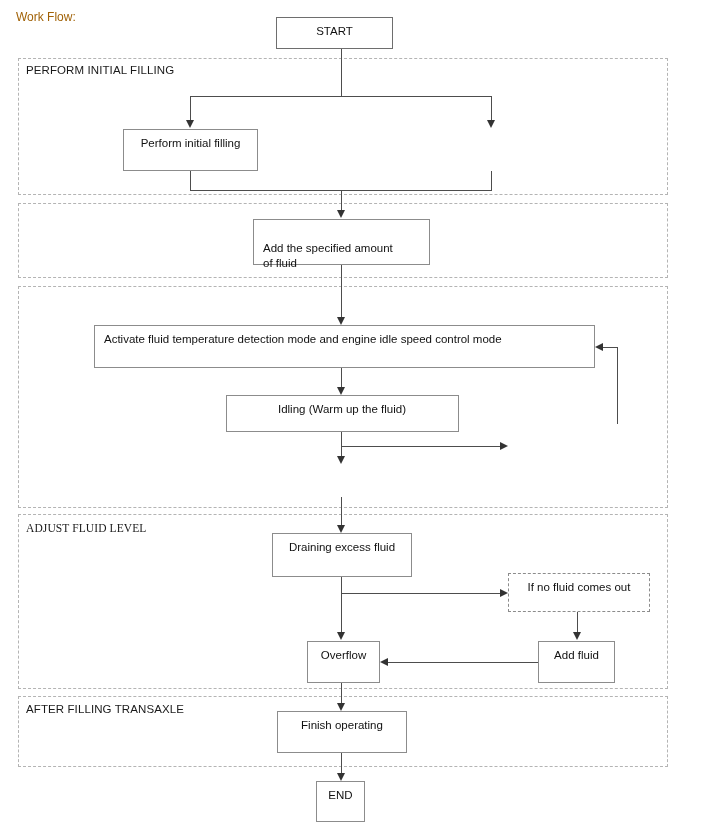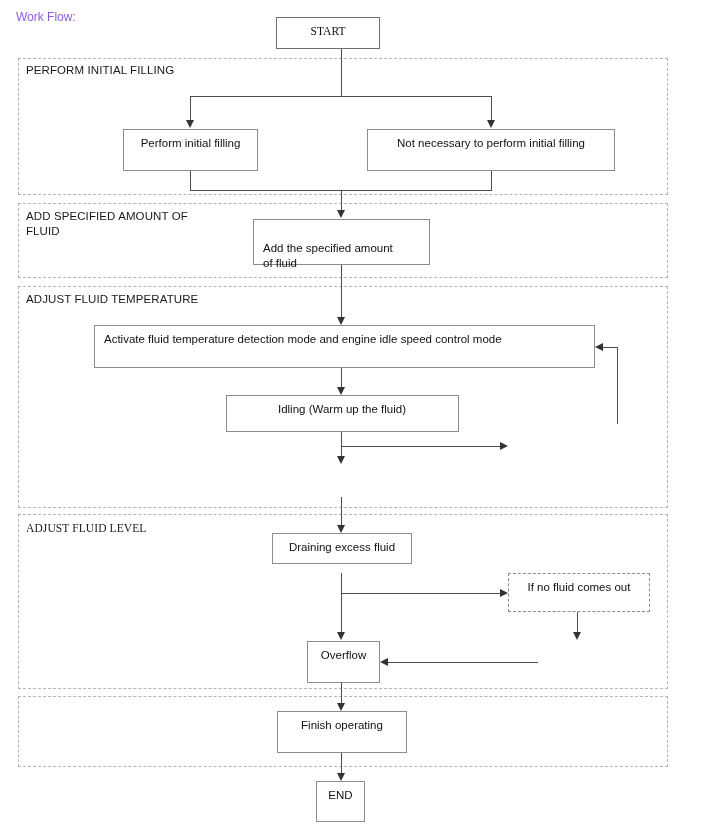--- a/index.html
+++ b/index.html
@@ -85,41 +85,39 @@
     border-top: 4px solid transparent;
     border-bottom: 4px solid transparent;
     border-left: 8px solid #333333;
   }
   
   #workflow-title {
     position: absolute;
     left: 16px;
     top: 10px;
     font-size: 12px;
-    color: #8b5cf6;
+    color: #a16207;
   }
 </style>
 </head>
 <body>
 
 <div id="canvas">
 
   <div id="workflow-title">Work Flow:</div>
 
   <div class="section" style="left:18px; top:58px; width:650px; height:137px;"></div>
   <div class="section" style="left:18px; top:203px; width:650px; height:75px;"></div>
   <div class="section" style="left:18px; top:286px; width:650px; height:222px;"></div>
   <div class="section" style="left:18px; top:514px; width:650px; height:175px;"></div>
   <div class="section" style="left:18px; top:696px; width:650px; height:71px;"></div>
 
   <div class="section-label" style="left:26px; top:63px;">PERFORM INITIAL FILLING</div>
-  <div class="section-label" style="left:26px; top:209px;">ADD SPECIFIED AMOUNT OF
-FLUID</div>
-  <div class="section-label" style="left:26px; top:292px;">ADJUST FLUID TEMPERATURE</div>
   <div class="section-label" style="left:26px; top:521px;font-family:Liberation Serif, serif;">ADJUST FLUID LEVEL</div>
+  <div class="section-label" style="left:26px; top:702px;">AFTER FILLING TRANSAXLE</div>
 
   <div class="ln v" style="left:341px; top:49px; height:47px;"></div>
 
   <div class="ln h" style="left:190px; top:96px; width:302px;"></div>
 
   <div class="ln v" style="left:190px; top:96px; height:25px;"></div>
   <div class="arrow down" style="left:186px; top:120px;"></div>
 
   <div class="ln v" style="left:491px; top:96px; height:25px;"></div>
   <div class="arrow down" style="left:487px; top:120px;"></div>
@@ -160,59 +158,59 @@
 
   <div class="ln h" style="left:388px; top:662px; width:150px;"></div>
   <div class="arrow left" style="left:380px; top:658px;"></div>
 
   <div class="ln v" style="left:341px; top:683px; height:21px;"></div>
   <div class="arrow down" style="left:337px; top:703px;"></div>
 
   <div class="ln v" style="left:341px; top:753px; height:21px;"></div>
   <div class="arrow down" style="left:337px; top:773px;"></div>
 
-  <div class="box term solid-dark" style="left:276px; top:17px; width:104px; height:32px;font-family:Liberation Serif, serif;">
+  <div class="box term solid-dark" style="left:276px; top:17px; width:117px; height:32px;">
     <span class="txt">START</span>
   </div>
 
   <div class="box center" style="left:123px; top:129px; width:135px; height:42px;">
     <span class="txt">Perform initial filling</span>
   </div>
 
-  <div class="box center" style="left:367px; top:129px; width:248px; height:42px;">
-    <span class="txt">Not necessary to perform initial filling</span>
-  </div>
 
   <div class="box" style="left:94px; top:325px; width:501px; height:43px;">
     <span class="txt">Activate fluid temperature detection mode and engine idle speed control mode</span>
   </div>
 
   <div class="box" style="left:253px; top:219px; width:177px; height:46px; white-space:pre-line;">
     <span class="txt">Add the specified amount
 of fluid</span>
   </div>
 
   <div class="box center" style="left:226px; top:395px; width:233px; height:37px;padding-left:8px;">
     <span class="txt">Idling (Warm up the fluid)</span>
   </div>
 
 
 
-  <div class="box center" style="left:272px; top:533px; width:140px; height:31px;text-align:center;">
+  <div class="box center" style="left:272px; top:533px; width:140px; height:44px;text-align:center;">
     <span class="txt">Draining excess fluid</span>
   </div>
 
   <div class="box center" style="left:307px; top:641px; width:73px; height:42px;">
     <span class="txt">Overflow</span>
   </div>
 
   <div class="box dashed center" style="left:508px; top:573px; width:142px; height:39px;">
     <span class="txt">If no fluid comes out</span>
   </div>
 
+  <div class="box center" style="left:538px; top:641px; width:77px; height:42px;">
+    <span class="txt">Add fluid</span>
+  </div>
 
   <div class="box center" style="left:277px; top:711px; width:130px; height:42px;">
     <span class="txt">Finish operating</span>
   </div>
 
   <div class="box term" style="left:316px; top:781px; width:49px; height:41px;">
     <span class="txt">END</span>
   </div>
 
 </div>

